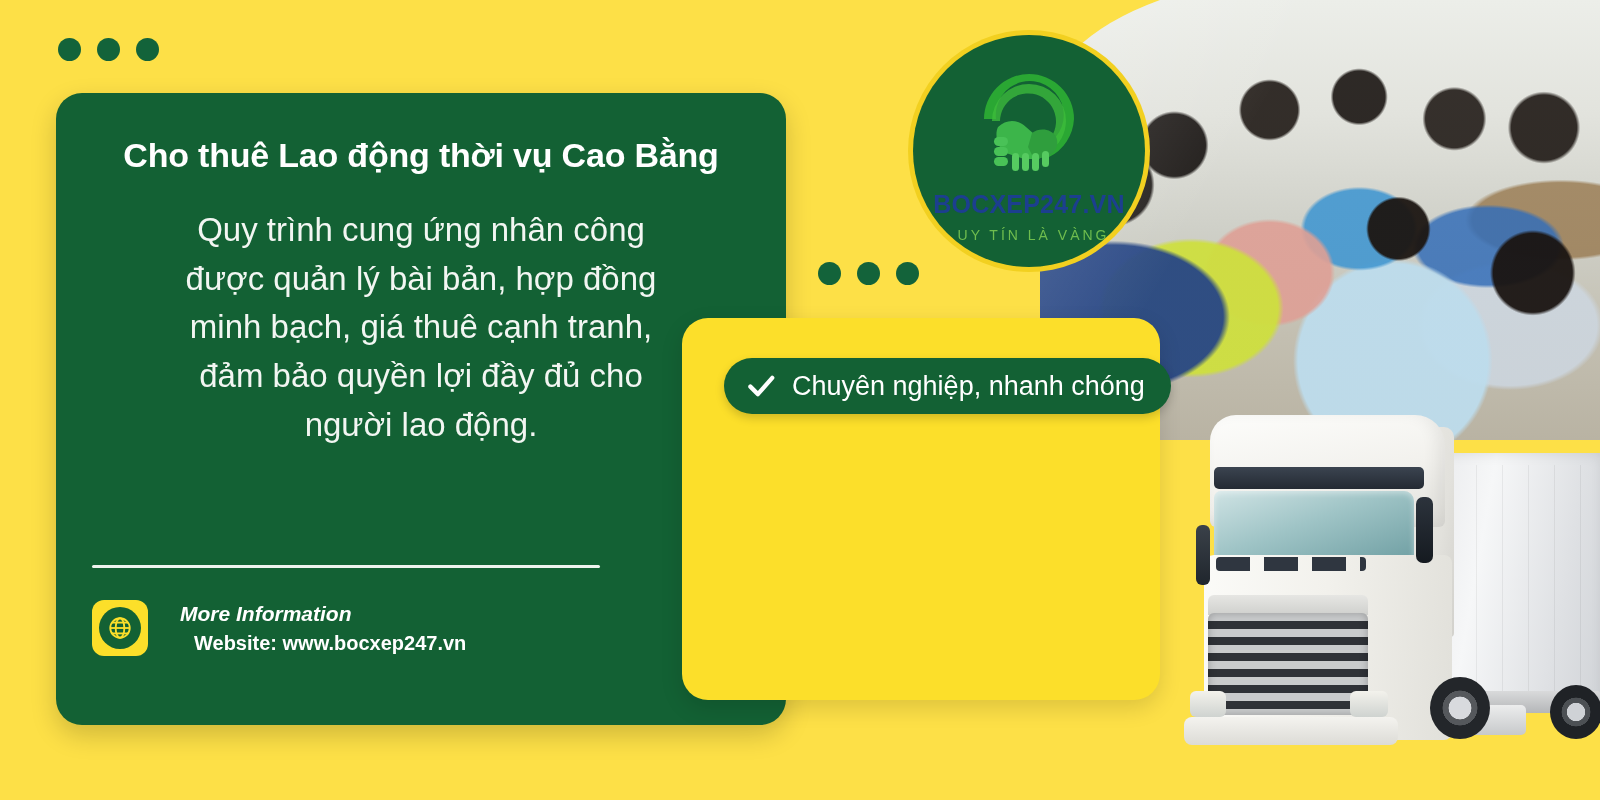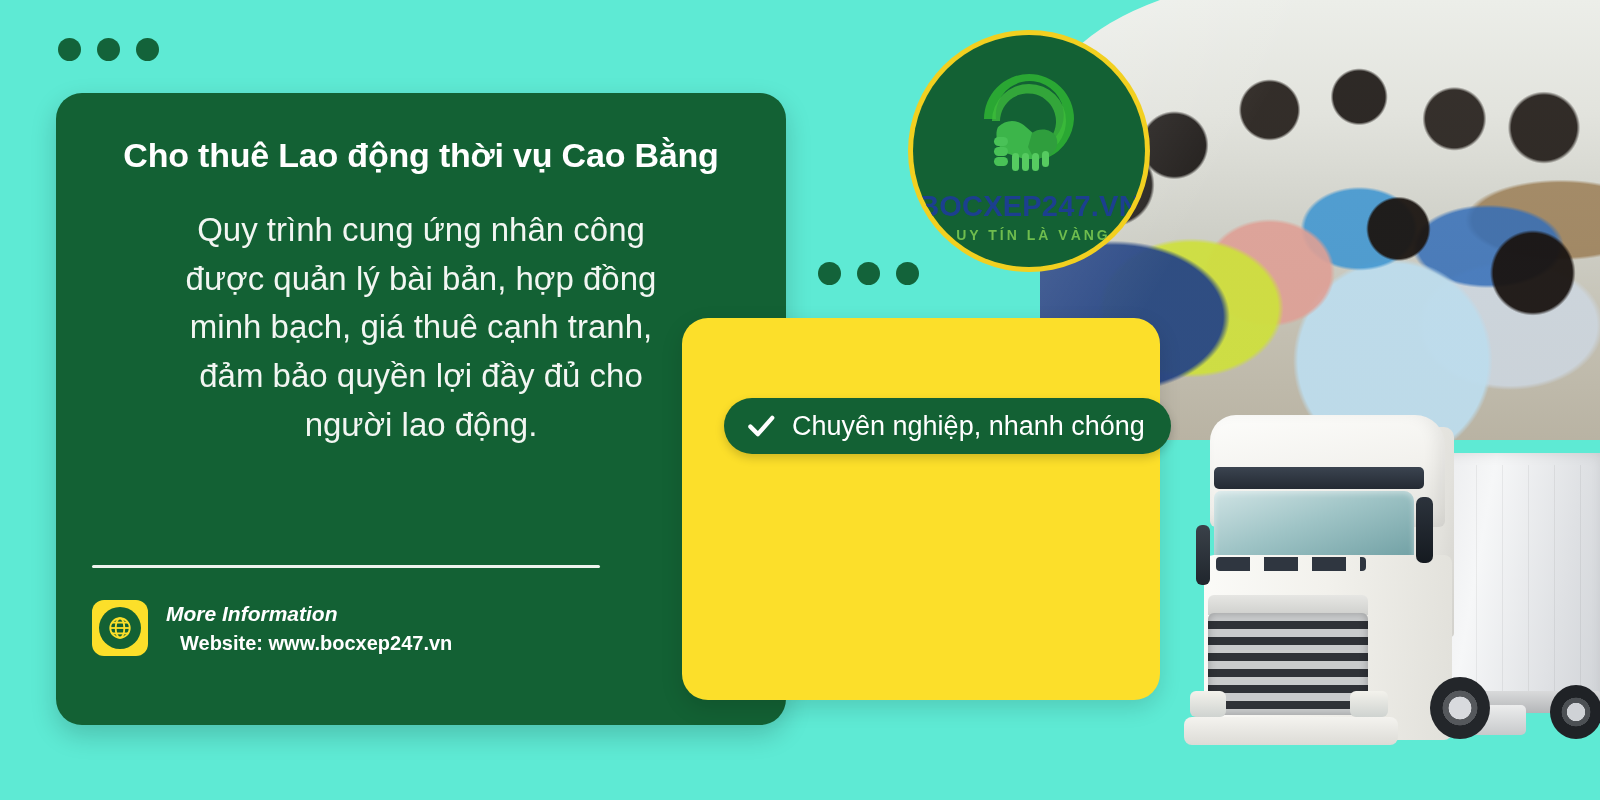--- a/index.html
+++ b/index.html
@@ -8,21 +8,21 @@
     background: #ffffff;
   }
   body {
     font-family: "Liberation Sans", sans-serif;
   }
   #banner {
     position: relative;
     width: 1600px;
     height: 800px;
     overflow: hidden;
-    background: #5eead4;
+    background: #fde047;
   }
 
   
   .photo-wrap {
     position: absolute;
     left: 1040px;
     top: 0;
     width: 560px;
     height: 440px;
     overflow: hidden;
@@ -213,21 +213,21 @@
     height: 3px;
     background: #eef3ee;
     border-radius: 2px;
   }
   .contact {
     position: absolute;
     left: 36px;
     top: 507px;
     display: flex;
     align-items: center;
-    gap: 18px;
+    gap: 32px;
   }
   .globe-badge {
     width: 56px; height: 56px;
     background: #fcdf2a;
     border-radius: 12px;
     display: flex;
     align-items: center;
     justify-content: center;
     flex: none;
   }
@@ -267,21 +267,21 @@
   .yellow-panel {
     position: absolute;
     left: 682px; top: 318px;
     width: 478px; height: 382px;
     background: #fcdf2a;
     border-radius: 26px;
     box-shadow: 0 8px 22px rgba(0,0,0,0.13);
   }
   .pill-list {
     position: absolute;
-    left: 724px; top: 398px;
+    left: 724px; top: 358px;
     width: 440px;
     display: flex;
     flex-direction: column;
     gap: 18px;
   }
   .pill {
     height: 56px;
     background: #136134;
     border-radius: 28px;
     display: flex;
@@ -321,32 +321,32 @@
     left: 50%;
     top: 26px;
     transform: translateX(-50%);
   }
   .logo-name {
     position: absolute;
     left: 0; right: 0;
     top: 155px;
     text-align: center;
     color: #1c3f8f;
-    font-size: 29px;
+    font-size: 25px;
     font-weight: 700;
     letter-spacing: 0.2px;
   }
   .logo-slogan {
     position: absolute;
     left: 9px; right: 0;
     top: 192px;
     text-align: center;
     color: #6fbd4e;
     font-size: 14px;
-    font-weight: 700;
+    font-weight: 400;
     letter-spacing: 3px;
   }
 </style>
 </head>
 <body>
 
 <div id="banner">
 
   <div class="photo-wrap">
     <div class="photo-img"></div>

